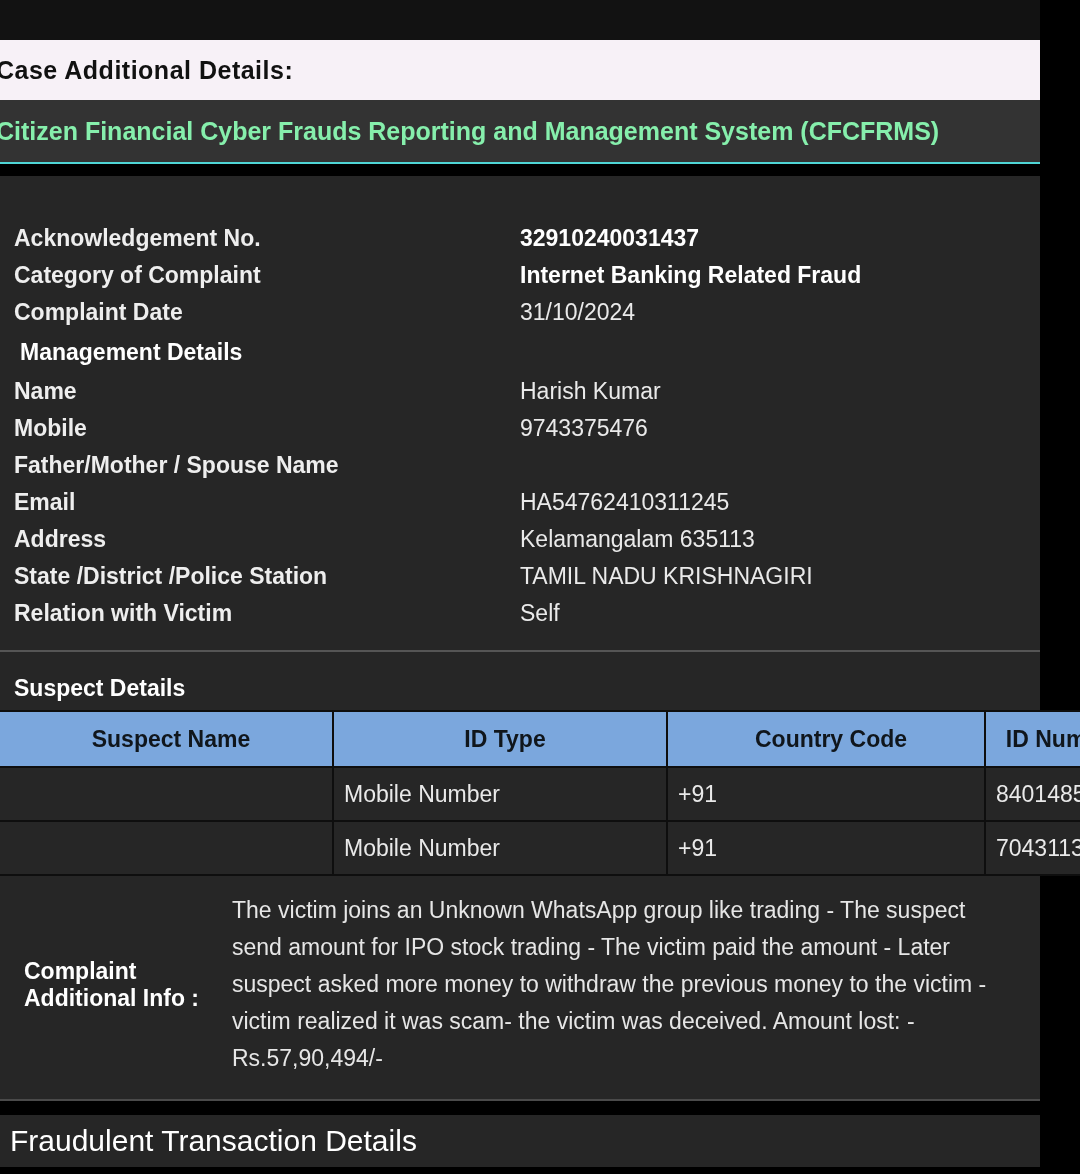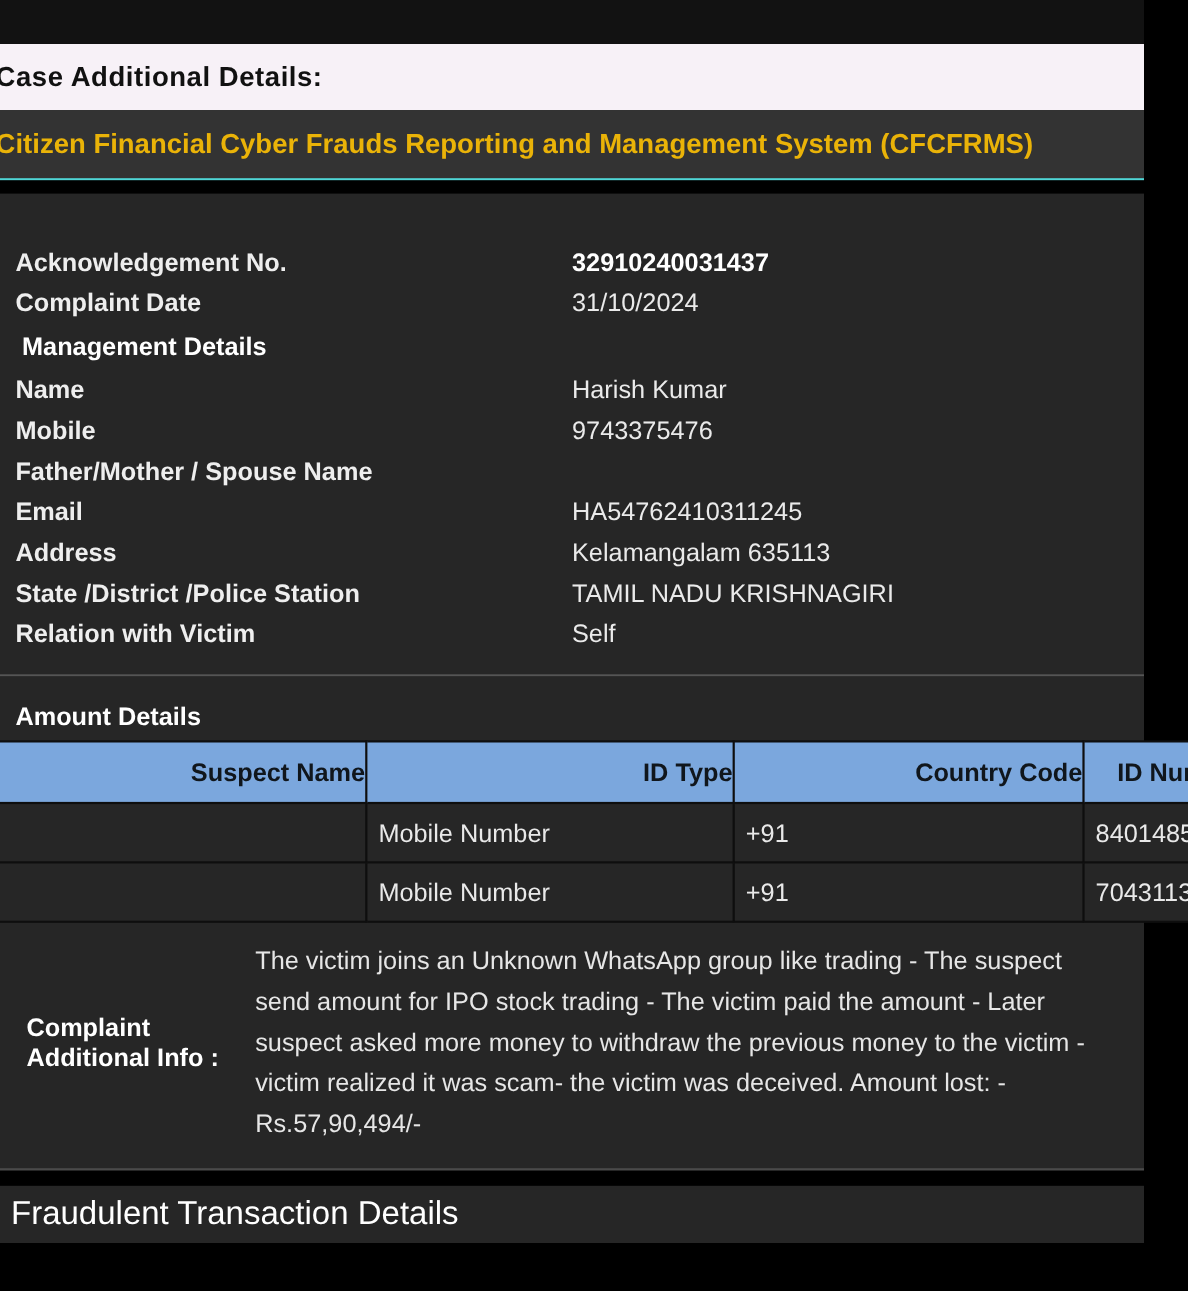--- a/index.html
+++ b/index.html
@@ -44,21 +44,21 @@
     box-sizing: content-box;
   }
   .case-strip span {
     margin-left: -4px;
     padding-left: 0;
   }
 
   
   .title-band {
     background: #333333;
-    color: #eab308;
+    color: #86efac;
     font-size: 25px;
     font-weight: bold;
     height: 62px;
     display: flex;
     align-items: center;
     padding-left: 0;
     border-bottom: 2px solid #4fd6d6;
   }
   .title-band span {
     margin-left: -4px;
@@ -123,21 +123,21 @@
     border-collapse: collapse;
     width: 1086px;
     margin-left: -2px;
     table-layout: fixed;
   }
   table.suspect-table th {
     background: #7ba7dd;
     color: #10161c;
     font-size: 23px;
     font-weight: bold;
-    text-align: right;
+    text-align: center;
     padding: 8px 0 8px 10px;
     border: 2px solid #0e0e0e;
     height: 38px;
     margin-top: 44px;
   }
   table.suspect-table td {
     background: #262626;
     color: #e9e9e9;
     font-size: 23px;
     padding: 8px 16px 8px 10px;
@@ -205,20 +205,24 @@
 
   <div class="gap-strip"></div>
 
   <div class="details-panel">
 
     <div class="kv-row">
       <div class="kv-label">Acknowledgement No.</div>
       <div class="kv-value bold">32910240031437</div>
     </div>
 
+    <div class="kv-row">
+      <div class="kv-label">Category of Complaint</div>
+      <div class="kv-value bold">Internet Banking Related Fraud</div>
+    </div>
 
     <div class="kv-row">
       <div class="kv-label">Complaint Date</div>
       <div class="kv-value">31/10/2024</div>
     </div>
 
     <div class="section-sub">Management Details</div>
 
     <div class="kv-row">
       <div class="kv-label">Name</div>
@@ -251,21 +255,21 @@
     </div>
 
     <div class="kv-row">
       <div class="kv-label">Relation with Victim</div>
       <div class="kv-value">Self</div>
     </div>
 
   </div>
 
   <div class="suspect-wrap">
-    <div class="suspect-title">Amount Details</div>
+    <div class="suspect-title">Suspect Details</div>
 
     <table class="suspect-table">
       <thead>
         <tr>
           <th class="col-name">Suspect Name</th>
           <th class="col-idtype">ID Type</th>
           <th class="col-cc">Country Code</th>
           <th class="col-idnum">ID Number</th>
         </tr>
       </thead>

